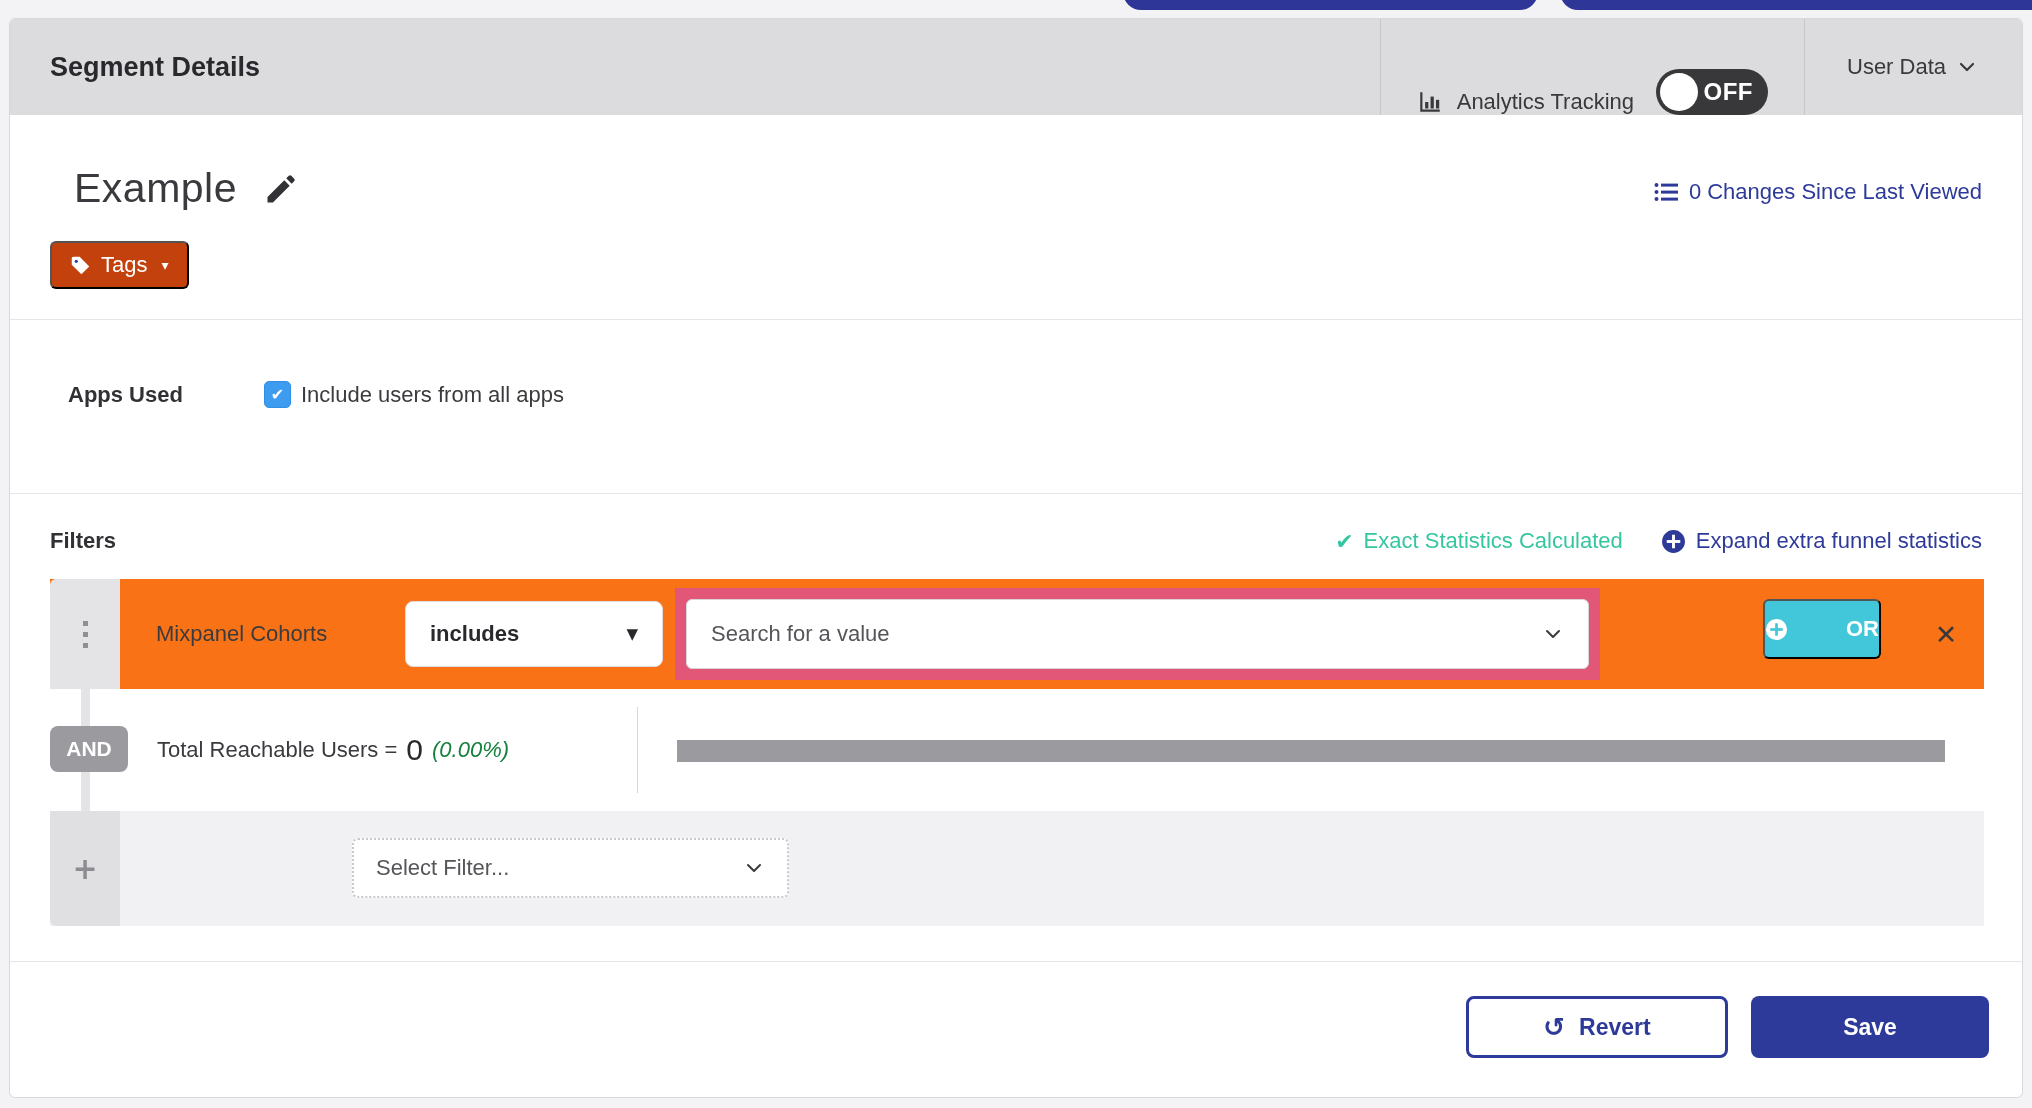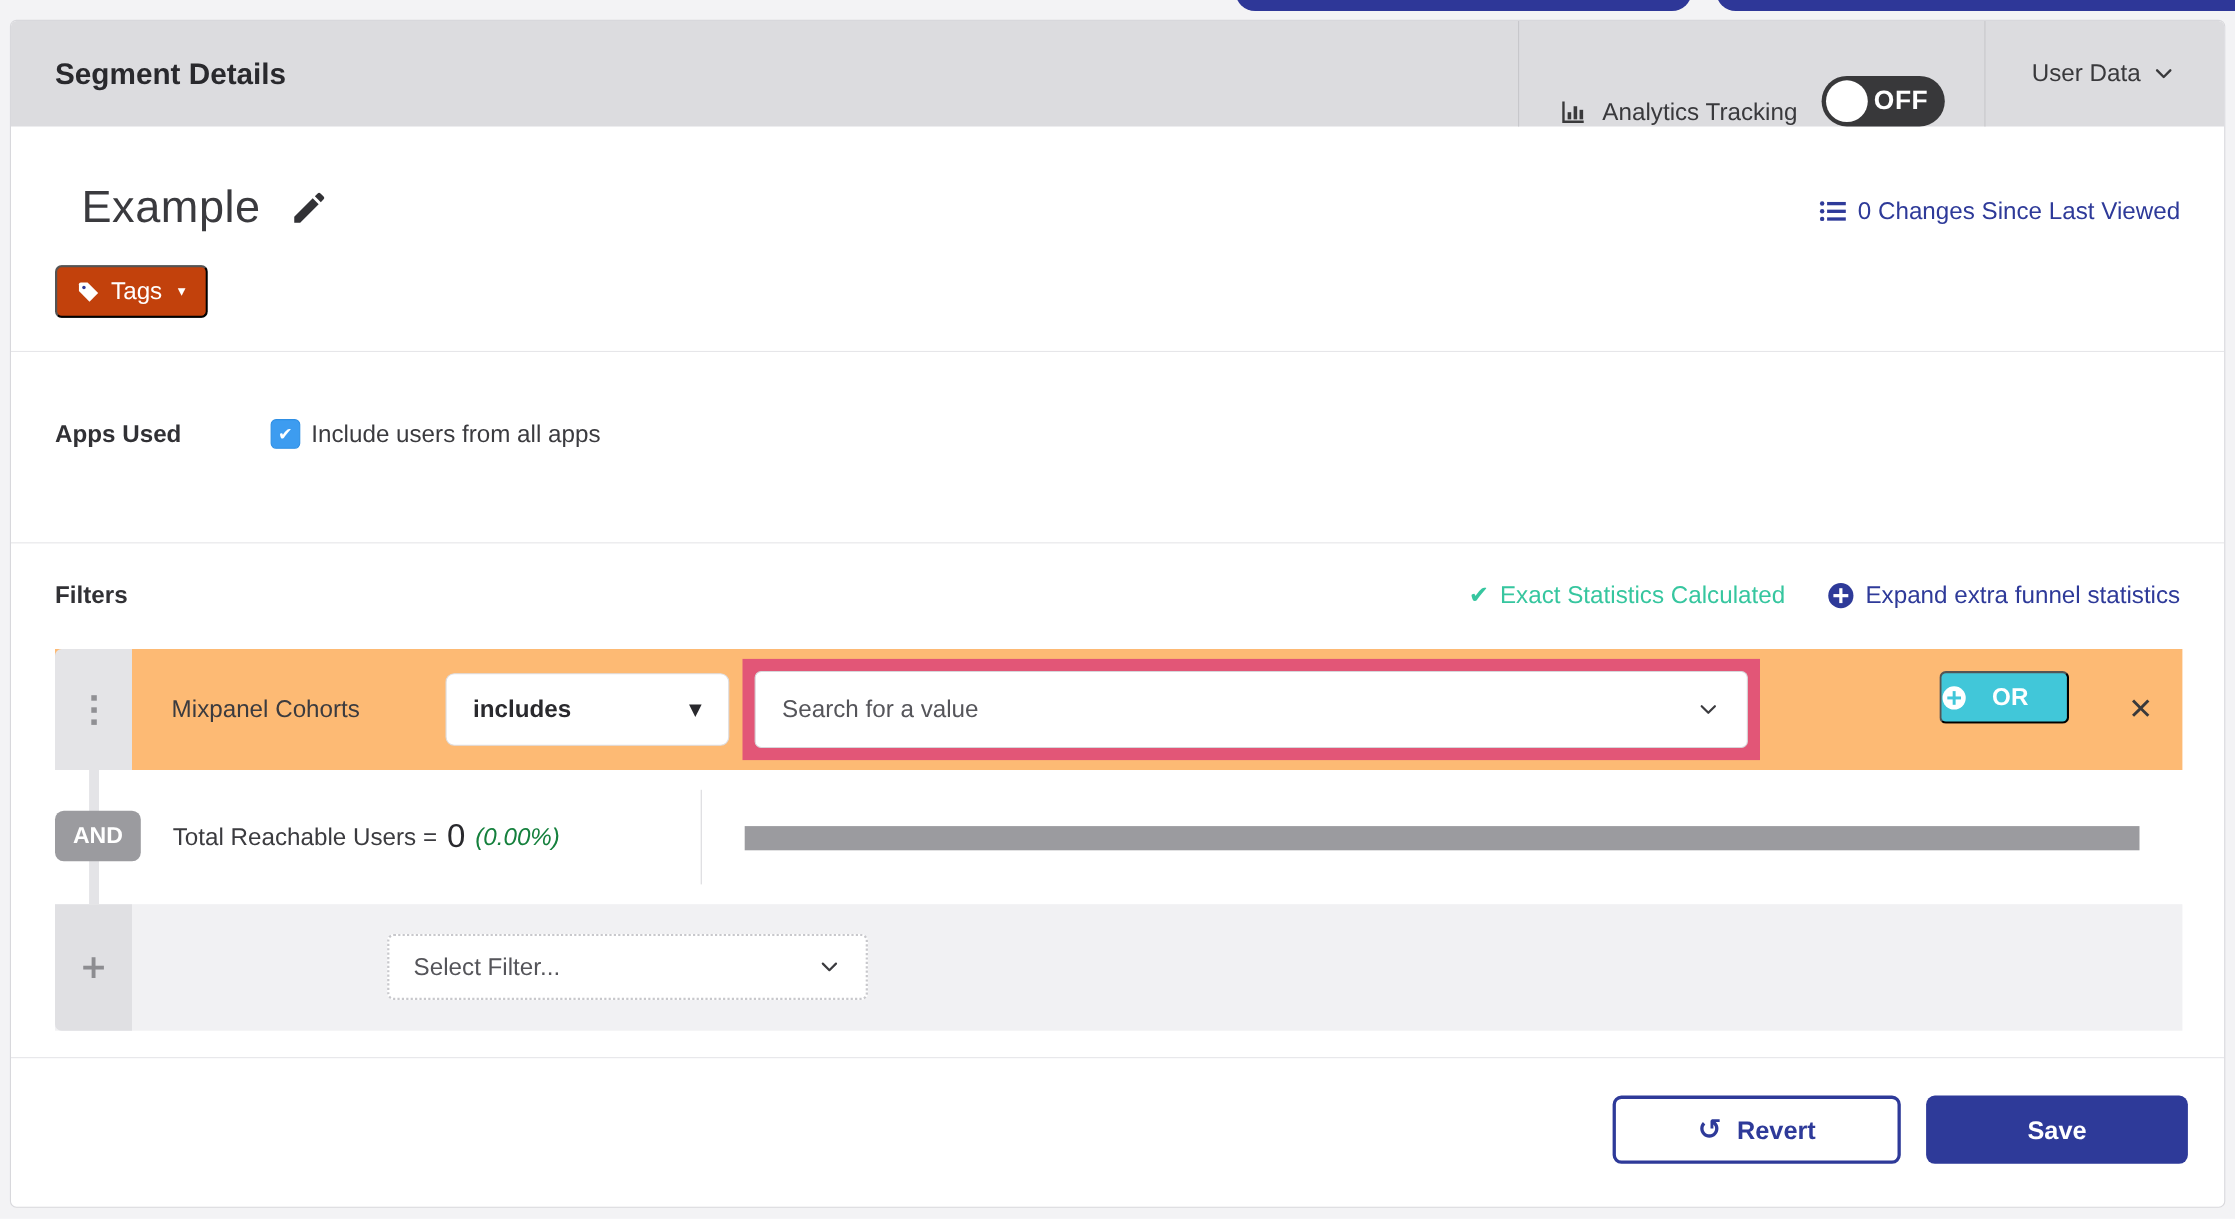--- a/index.html
+++ b/index.html
@@ -44,60 +44,60 @@
                   gap:10px; color:#2e3a99; font-size:22px; font-weight:500; cursor:pointer; }
   .tags-btn { position:absolute; left:40px; top:222px; height:48px; padding:0 18px;
               background:#c2410c; border-radius:6px; color:#fff; display:flex;
               align-items:center; gap:10px; font-size:22px; cursor:pointer; }
   .tags-caret { font-size:14px; margin-left:4px; }
 
   .divider { position:absolute; left:0; width:100%; height:1px; background:#e6e6e9; }
 
   
   .apps-row { position:absolute; left:40px; top:362px; display:flex; align-items:center; }
-  .apps-label { font-size:22px; font-weight:bold; color:#313135; width:196px; }
+  .apps-label { font-size:22px; font-weight:bold; color:#313135; width:196px;margin-left:18px; }
   .checkbox { width:27px; height:27px; border-radius:5px; background:#3d9cf0;
               border:1px solid #2f8fe4; display:flex; align-items:center; justify-content:center;
               color:#fff; font-size:16px; cursor:pointer; }
   .apps-cb-label { font-size:22px; color:#3b3b3f; margin-left:10px; }
 
   
   .filters-head { position:absolute; left:40px; right:40px; top:504px; height:36px;
                   display:flex; align-items:center; }
   .filters-title { font-size:22px; font-weight:bold; color:#313135; }
   .exact-stats { margin-left:auto; display:flex; align-items:center; gap:10px;
                  color:#36c69f; font-size:22px; }
   .expand-link { display:flex; align-items:center; gap:10px; color:#2e3a99;
                  font-size:22px; font-weight:500; margin-left:38px; cursor:pointer; }
 
   
   .fgroup { position:absolute; left:40px; top:560px; width:1934px; }
-  .frow1 { position:relative; height:110px; background:#fdba74;margin-top:11px; }
+  .frow1 { position:relative; height:110px; background:#f97316; }
   .handle-col { position:absolute; left:0; top:0; width:70px; height:110px;
                 background:#e4e4e7; border-top-left-radius:6px; display:flex;
                 flex-direction:column; align-items:center; justify-content:center;
                 gap:6px; cursor:grab; }
   .handle-col .dot { width:5px; height:5px; background:#909094; }
   .ffield { position:absolute; left:106px; top:0; height:110px; display:flex;
             align-items:center; font-size:22px; color:#3b3b3f; }
   .op-select { position:absolute; left:355px; top:22px; width:258px; height:66px;
                background:#fff; border:1px solid #dddde1; border-radius:8px;
                display:flex; align-items:center; padding:0 24px; cursor:pointer; }
   .op-select .op-text { font-size:22px; font-weight:bold; color:#29292d; }
   .op-select .tri { margin-left:auto; font-size:15px; color:#29292d; }
   .pink-wrap { position:absolute; left:625px; top:9px; width:925px; height:92px;
                background:#e25677; }
   .val-select { position:absolute; left:11px; top:11px; right:11px; bottom:11px;
                 background:#fff; border:1px solid #d6d6da; border-radius:6px;
                 display:flex; align-items:center; padding:0 24px; cursor:pointer; }
   .val-select .ph { font-size:22px; color:#55555a; }
   .chev { margin-left:auto; }
-  .or-btn { position:absolute; left:1713px; top:20px; width:118px; height:48px;
+  .or-btn { position:absolute; left:1713px; top:20px; width:118px; height:60px;
             background:#41c7d9; border-radius:6px; display:flex; align-items:center;
-            justify-content:flex-start; gap:23px; color:#fff; font-size:22px;
+            justify-content:space-between; gap:23px; color:#fff; font-size:22px;
             font-weight:bold; cursor:pointer; }
   .close-x { position:absolute; left:1876px; top:0; height:110px; width:40px;
              display:flex; align-items:center; justify-content:center;
              font-size:27px; font-weight:bold; color:#39393b; cursor:pointer; }
 
   
   .and-row { position:relative; height:122px; background:#fff; }
   .connector { position:absolute; left:31px; top:0; width:9px; height:122px; background:#e4e4e7; }
   .and-badge { position:absolute; left:0; top:37px; width:78px; height:46px;
                background:#9b9b9f; border-radius:8px; color:#fff; font-size:21px;

